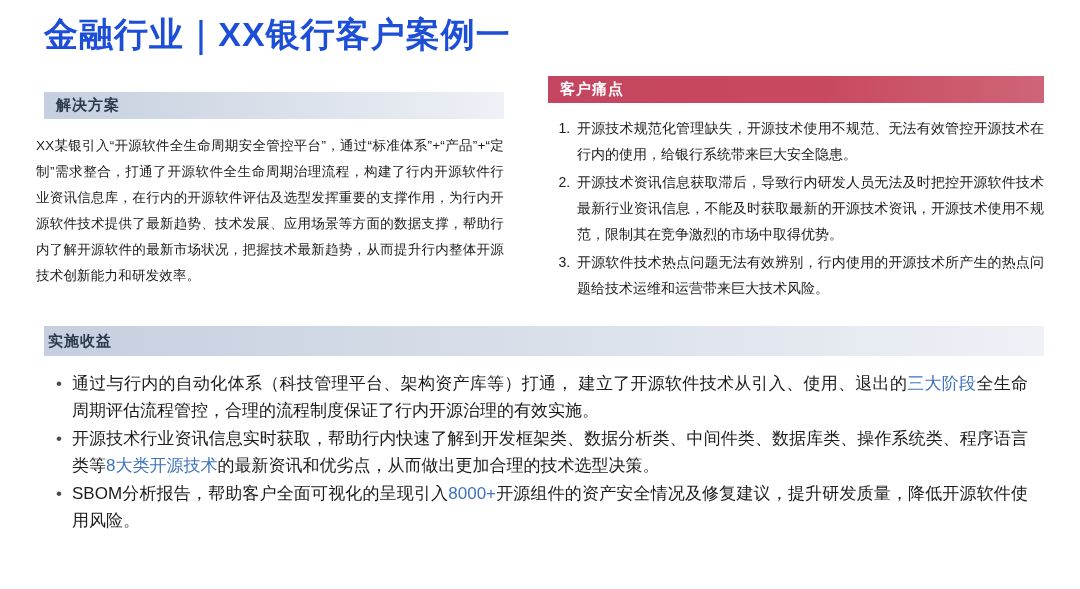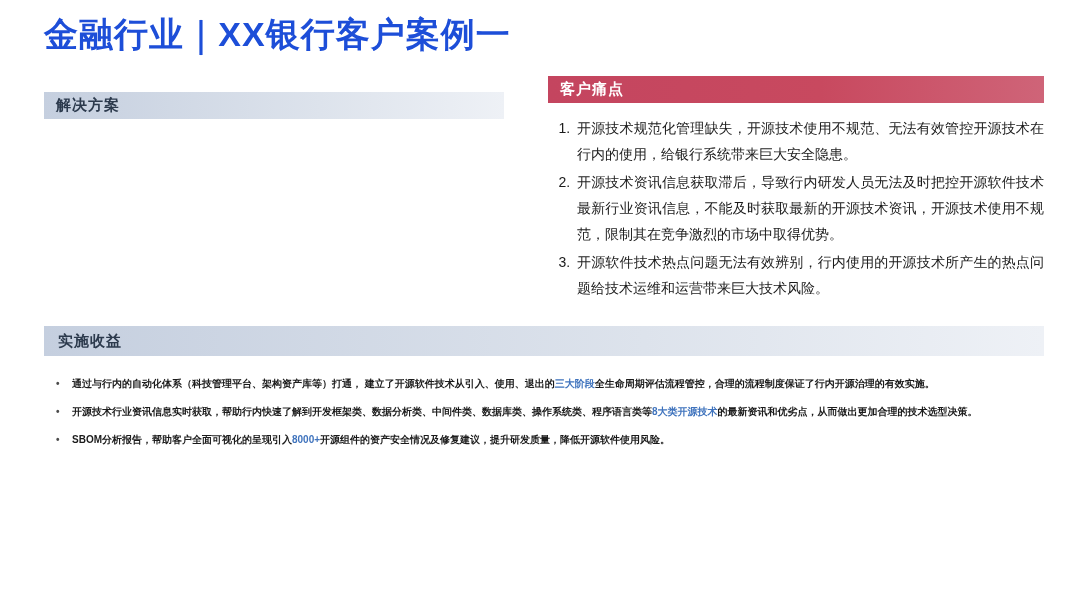--- a/index.html
+++ b/index.html
@@ -92,30 +92,29 @@
 
   
   .benefits {
     position: absolute;
     left: 36px;
     top: 326px;
     width: 1008px;
   }
   .benefits .bar {
     height: 30px;
-    padding-left: 14px;
+    padding-left: 4px;
   }
   ul.benefit-list {
     margin: 14px 16px 0 0;
     padding-left: 20px;
     list-style: none;
-    font-size: 10px;
+    font-size: 17px;
     line-height: 27px;
     color: #1b1b1b;
-    font-weight: bold;
   }
   ul.benefit-list li {
     position: relative;
     padding-left: 16px;
     margin-bottom: 1px;
     text-align: justify;
   }
   ul.benefit-list li:before {
     content: "•";
     position: absolute;
@@ -131,20 +130,21 @@
 <body>
 
 <div class="slide">
 
   <div class="page-title">金融行业｜XX银行客户案例一</div>
 
   <div class="col-left">
     <div class="bar bar-blue">
       <span class="bar-title">解决方案</span>
     </div>
+    <div class="body-text">XX某银引入“开源软件全生命周期安全管控平台”，通过“标准体系”+“产品”+“定制”需求整合，打通了开源软件全生命周期治理流程，构建了行内开源软件行业资讯信息库，在行内的开源软件评估及选型发挥重要的支撑作用，为行内开源软件技术提供了最新趋势、技术发展、应用场景等方面的数据支撑，帮助行内了解开源软件的最新市场状况，把握技术最新趋势，从而提升行内整体开源技术创新能力和研发效率。</div>
   </div>
 
   <div class="col-right">
     <div class="bar bar-red">
       <span class="bar-title">客户痛点</span>
     </div>
     <ol class="pain-list">
       <li>开源技术规范化管理缺失，开源技术使用不规范、无法有效管控开源技术在行内的使用，给银行系统带来巨大安全隐患。</li>
       <li>开源技术资讯信息获取滞后，导致行内研发人员无法及时把控开源软件技术最新行业资讯信息，不能及时获取最新的开源技术资讯，开源技术使用不规范，限制其在竞争激烈的市场中取得优势。</li>
       <li>开源软件技术热点问题无法有效辨别，行内使用的开源技术所产生的热点问题给技术运维和运营带来巨大技术风险。</li>

